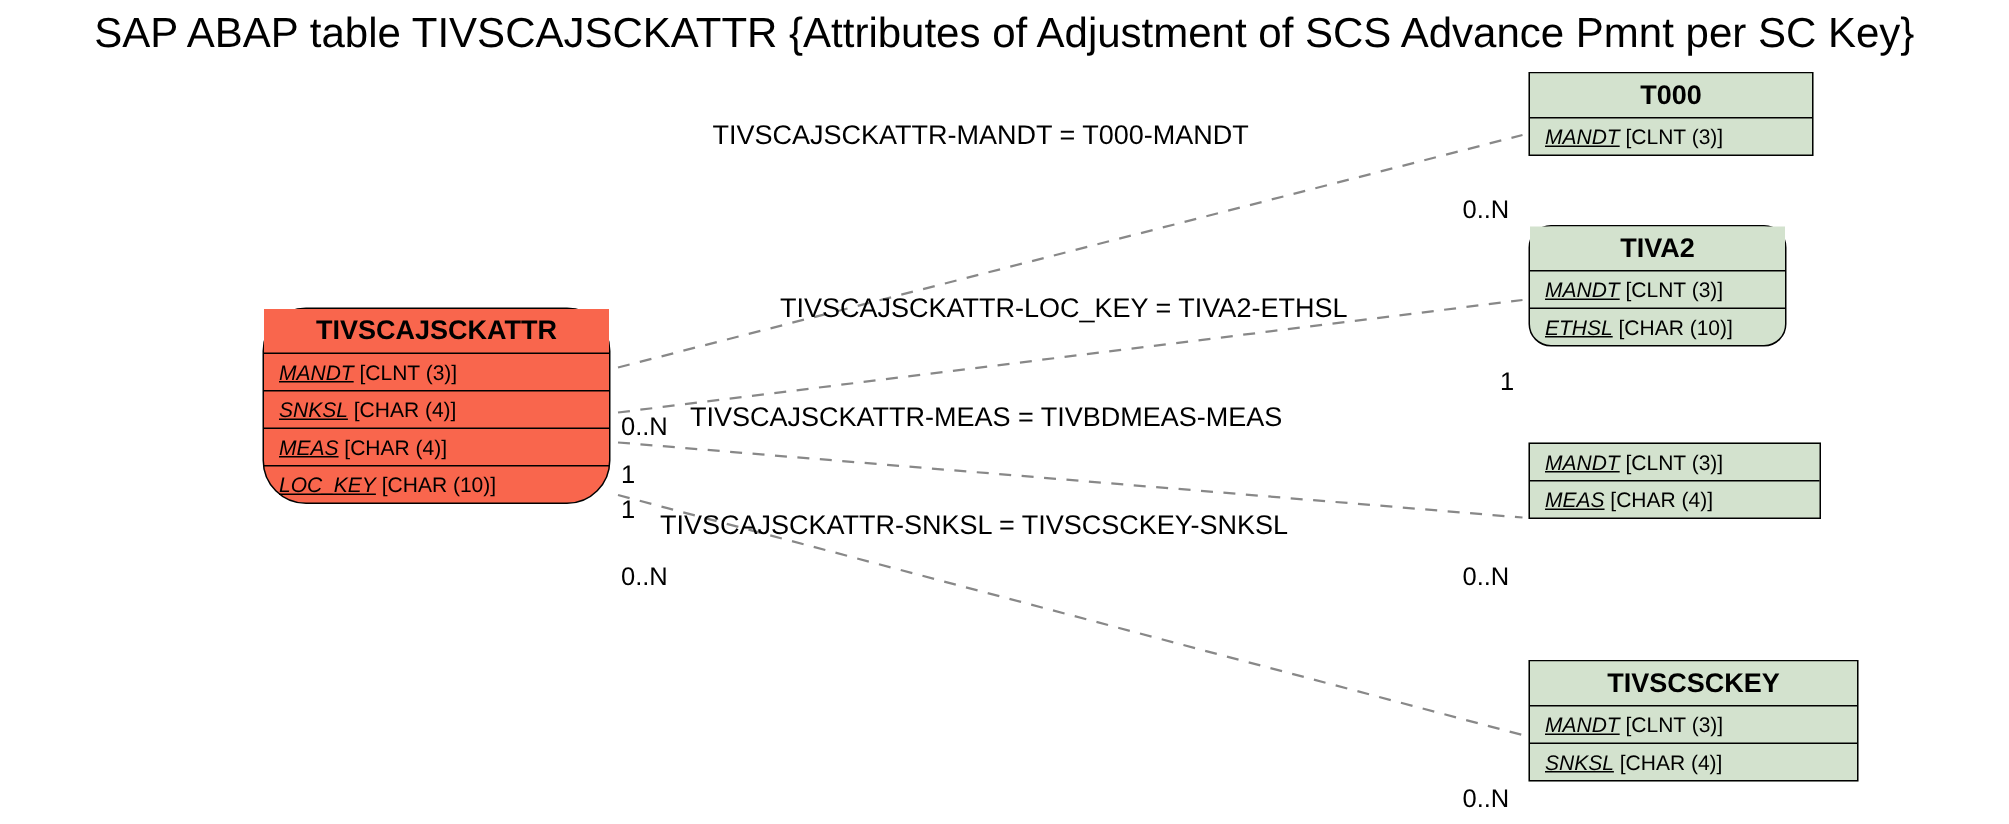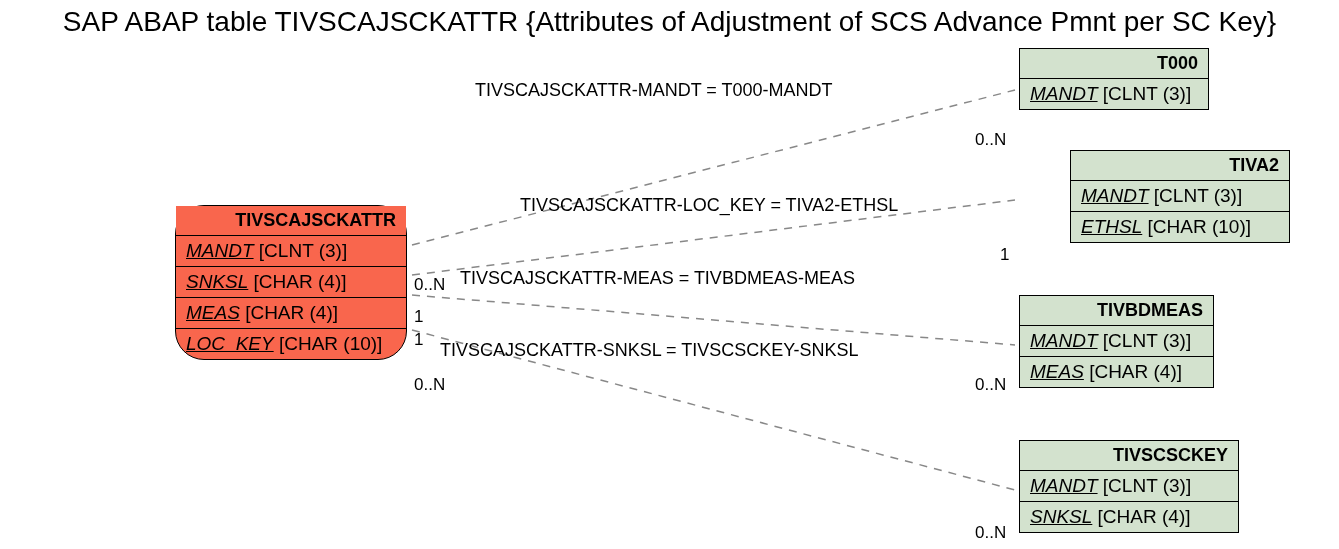--- a/index.html
+++ b/index.html
@@ -29,29 +29,29 @@
     width:1339px;height:549px;
     pointer-events:none;
   }
   .entity{
     position:absolute;
     border:1px solid #000;
     box-sizing:border-box;
   }
   .entity .hdr{
     font-weight:700;
-    text-align:right;
+    text-align:center;
     padding:4px 10px;
     border-bottom:1px solid #000;
     font-size:18px;
   }
   .entity .row{
     padding:4px 10px;
     border-bottom:1px solid #000;
-    font-size:19px;
+    font-size:14px;
     white-space:nowrap;
   }
   .entity .row:last-child{ border-bottom:none; }
   .entity .key{ font-style:italic; text-decoration:underline; }
   .main   { background:#f9664d;border-radius:29px; }
   .main .hdr{ background:#f9664d; }
   .ref    { background:#d3e2ce; }
   .ref .hdr{ background:#d3e2ce; }
   .rel-label{
     position:absolute;
@@ -86,28 +86,27 @@
     <div class="row"><span class="key">SNKSL</span> <span>[CHAR (4)]</span></div>
     <div class="row"><span class="key">MEAS</span> <span>[CHAR (4)]</span></div>
     <div class="row"><span class="key">LOC_KEY</span> <span>[CHAR (10)]</span></div>
   </div>
 
   <div class="entity ref" style="left:1019px; top:48px; width:190px;">
     <div class="hdr">T000</div>
     <div class="row"><span class="key">MANDT</span> <span>[CLNT (3)]</span></div>
   </div>
 
-  <div class="entity ref" style="left:1070px; top:150px; width:220px;">
+  <div class="entity ref" style="left:1019px; top:150px; width:172px;border-radius:15px;">
     <div class="hdr">TIVA2</div>
     <div class="row"><span class="key">MANDT</span> <span>[CLNT (3)]</span></div>
     <div class="row"><span class="key">ETHSL</span> <span>[CHAR (10)]</span></div>
   </div>
 
   <div class="entity ref" style="left:1019px; top:295px; width:195px;">
-    <div class="hdr">TIVBDMEAS</div>
     <div class="row"><span class="key">MANDT</span> <span>[CLNT (3)]</span></div>
     <div class="row"><span class="key">MEAS</span> <span>[CHAR (4)]</span></div>
   </div>
 
   <div class="entity ref" style="left:1019px; top:440px; width:220px;">
     <div class="hdr">TIVSCSCKEY</div>
     <div class="row"><span class="key">MANDT</span> <span>[CLNT (3)]</span></div>
     <div class="row"><span class="key">SNKSL</span> <span>[CHAR (4)]</span></div>
   </div>
 

